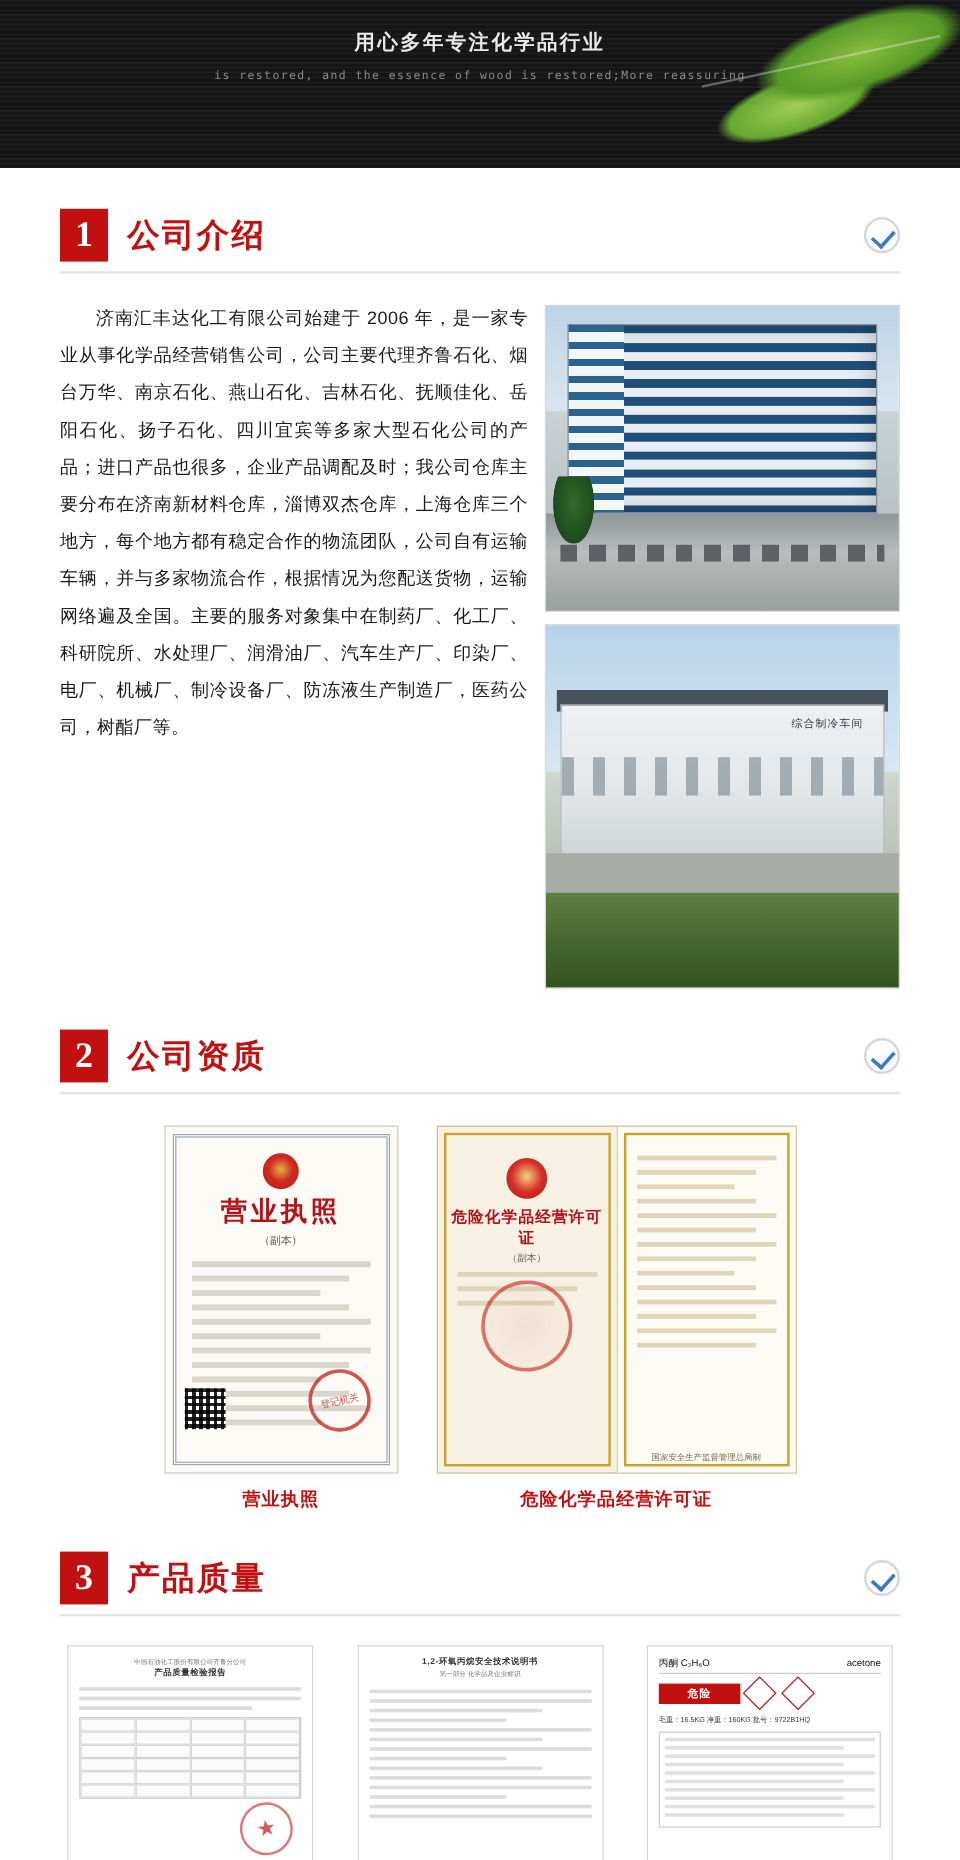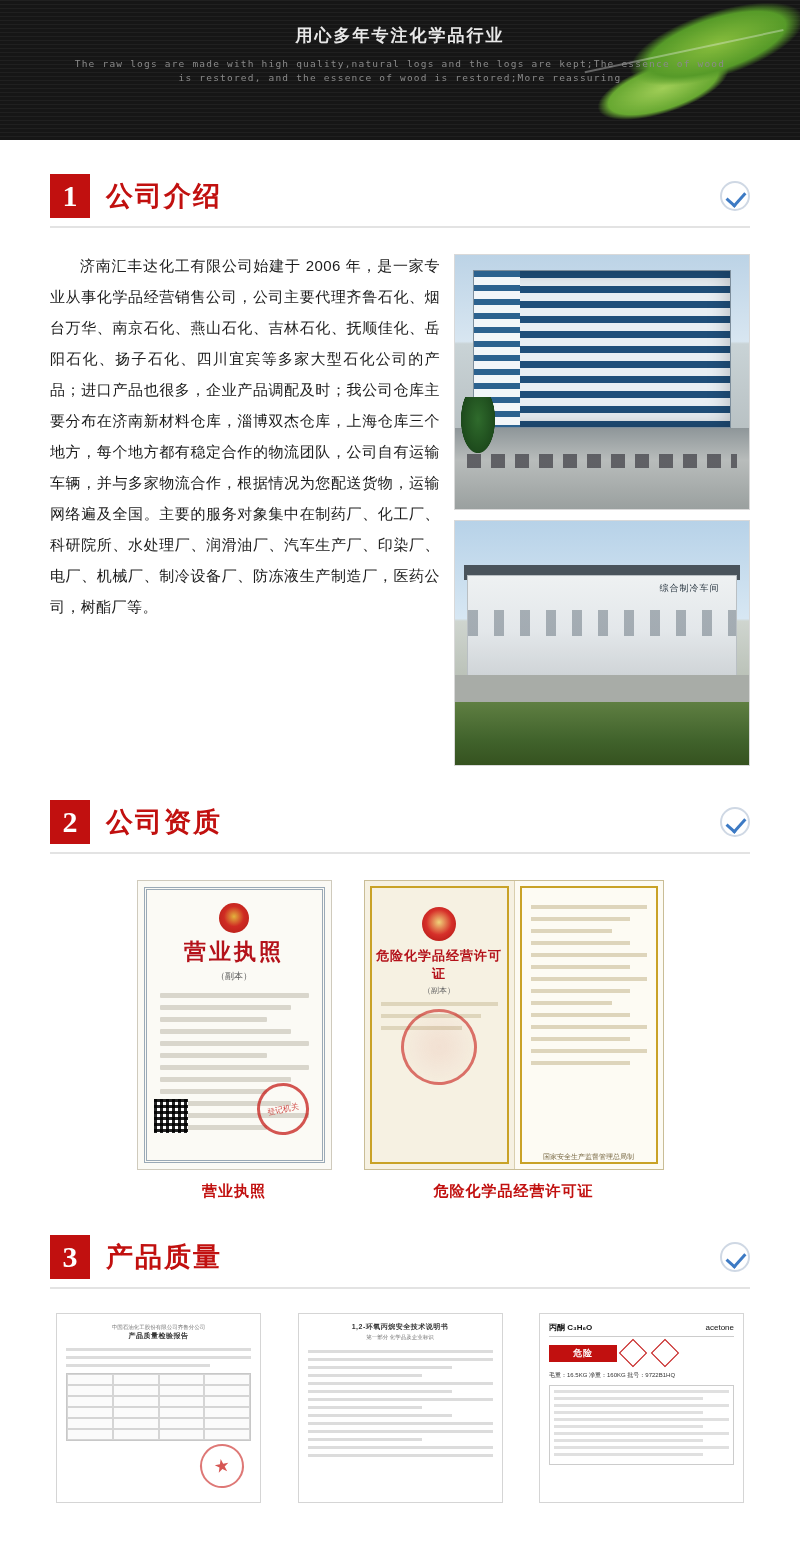--- a/index.html
+++ b/index.html
@@ -178,21 +178,21 @@
       #4a4a50 0px, #4a4a50 14px, rgba(0,0,0,0) 14px, rgba(0,0,0,0) 24px);
     opacity: 0.8;
   }
   .photo-office .tree {
     position: absolute; left: 2%; bottom: 22%;
     width: 34px; height: 56px;
     background: radial-gradient(ellipse at 50% 40%, #2f6b2c 0%, #1d4a1c 70%, rgba(0,0,0,0) 72%);
   }
   
   .photo-factory {
-    height: 246px;
+    height: 304px;
     background: linear-gradient(to bottom, #b7d2e8 0%, #d7e7f3 40%, #cfd5cf 41%, #9aa394 100%);
   }
   .photo-factory .wall {
     position: absolute;
     left: 4%; top: 22%;
     width: 92%; height: 42%;
     background: linear-gradient(to bottom, #eef1f2 0%, #e3e7ea 55%, #cfd4d7 100%);
     border: 1px solid #b9bfc3;
   }
   .photo-factory .wall:before {
@@ -368,21 +368,21 @@
     transform: rotate(-10deg);
   }
   .doc-stamp.star:after {
     content: "★";
     position: absolute; left: 50%; top: 50%; transform: translate(-50%,-50%);
     color: rgba(200,30,26,0.75); font-size: 18px;
   }
 
   
   .label-doc .lbl-head { display: flex; align-items: baseline; gap: 6px; border-bottom: 1px solid #ccc; padding-bottom: 3px;}
-  .label-doc .lbl-cn { font-size: 8px; font-weight: bold; color: #111; }
+  .label-doc .lbl-cn { font-size: 8px; font-weight: normal; color: #111; }
   .label-doc .lbl-en { font-size: 8px; color: #111; margin-left: auto; }
   .label-doc .danger-bar {
     margin-top: 6px;
     display: flex; align-items: center; gap: 6px;
   }
   .label-doc .danger-word {
     background: #c1100f; color: #fff; font-size: 9px; font-weight: bold;
     padding: 2px 24px; letter-spacing: 1px;
   }
   .label-doc .ghs {
@@ -404,21 +404,20 @@
 <body>
 
 <div class="page">
 
   <div class="header">
     <div class="stripes"></div>
     <div class="leaf"></div>
     <div class="header-inner">
       <h2>用心多年专注化学品行业</h2>
       <div class="en">
-        <div>The raw logs are made with high quality,natural logs and the logs are kept;The essence of wood</div>
         <div>is restored, and the essence of wood is restored;More reassuring</div>
       </div>
     </div>
   </div>
 
   <div class="section">
     <div class="sec-title">
       <div class="sec-num">1</div>
       <div class="sec-text">公司介绍</div>
       <div class="sec-check"></div>

